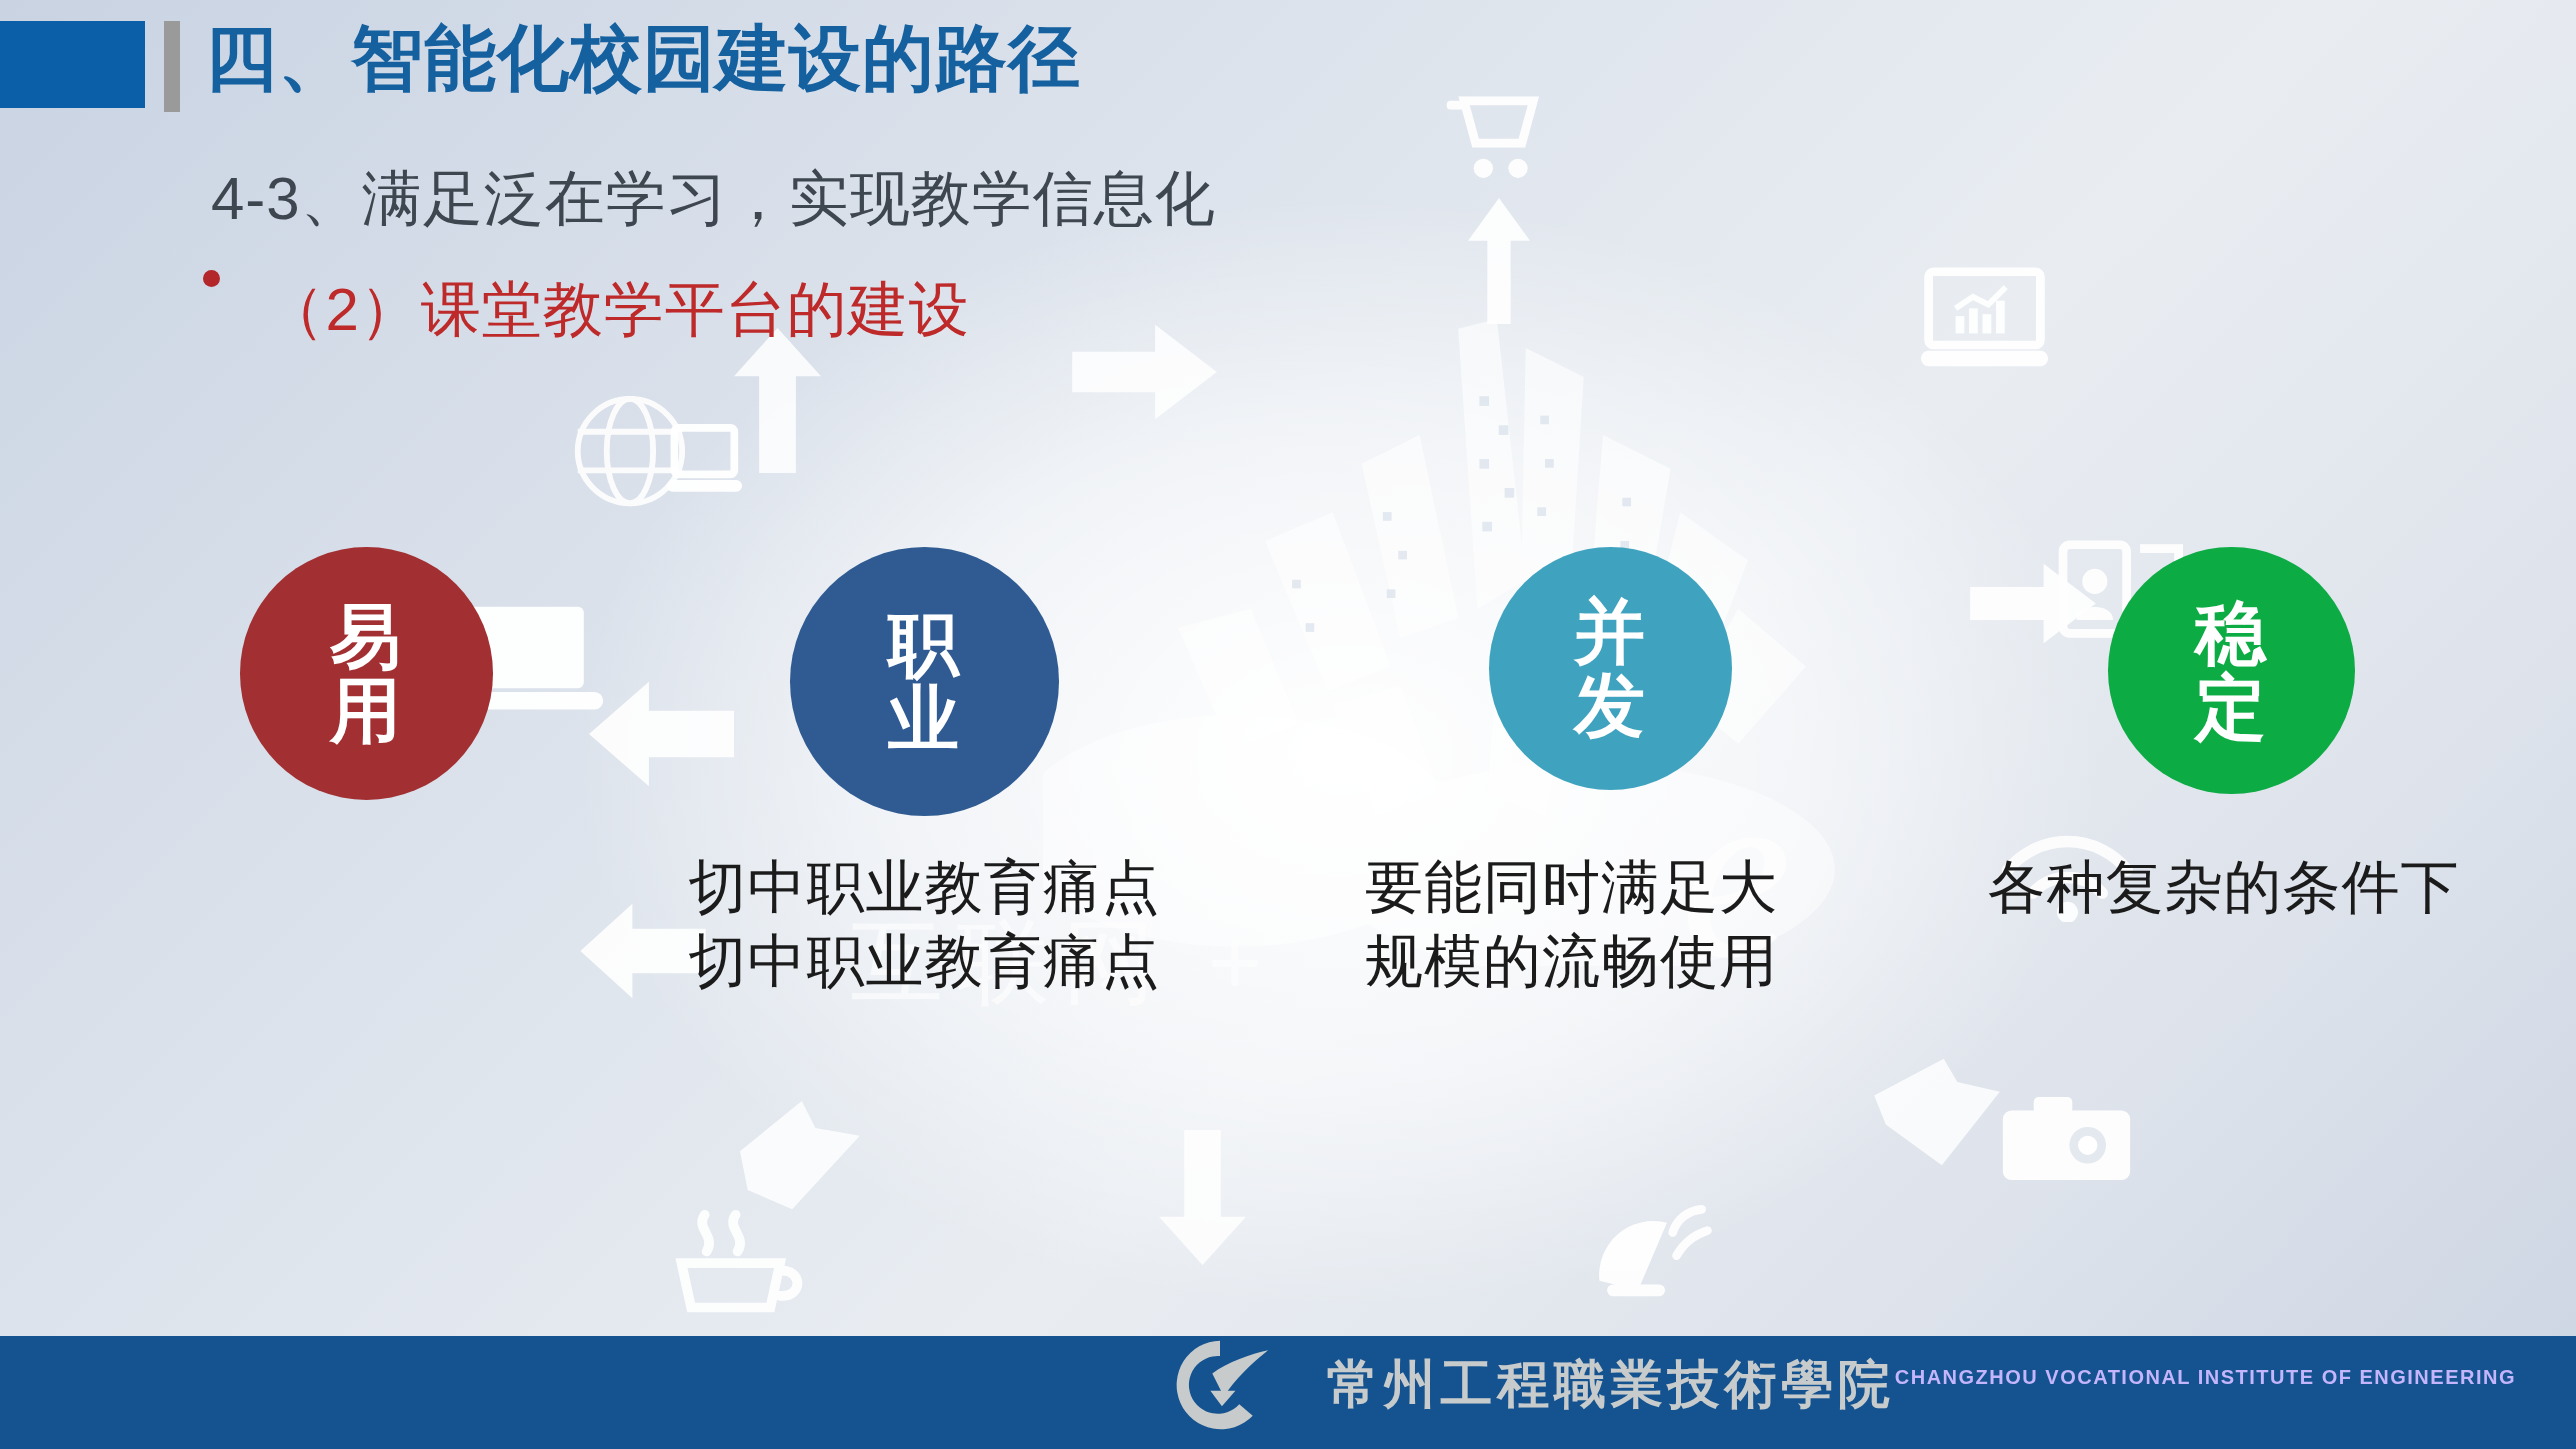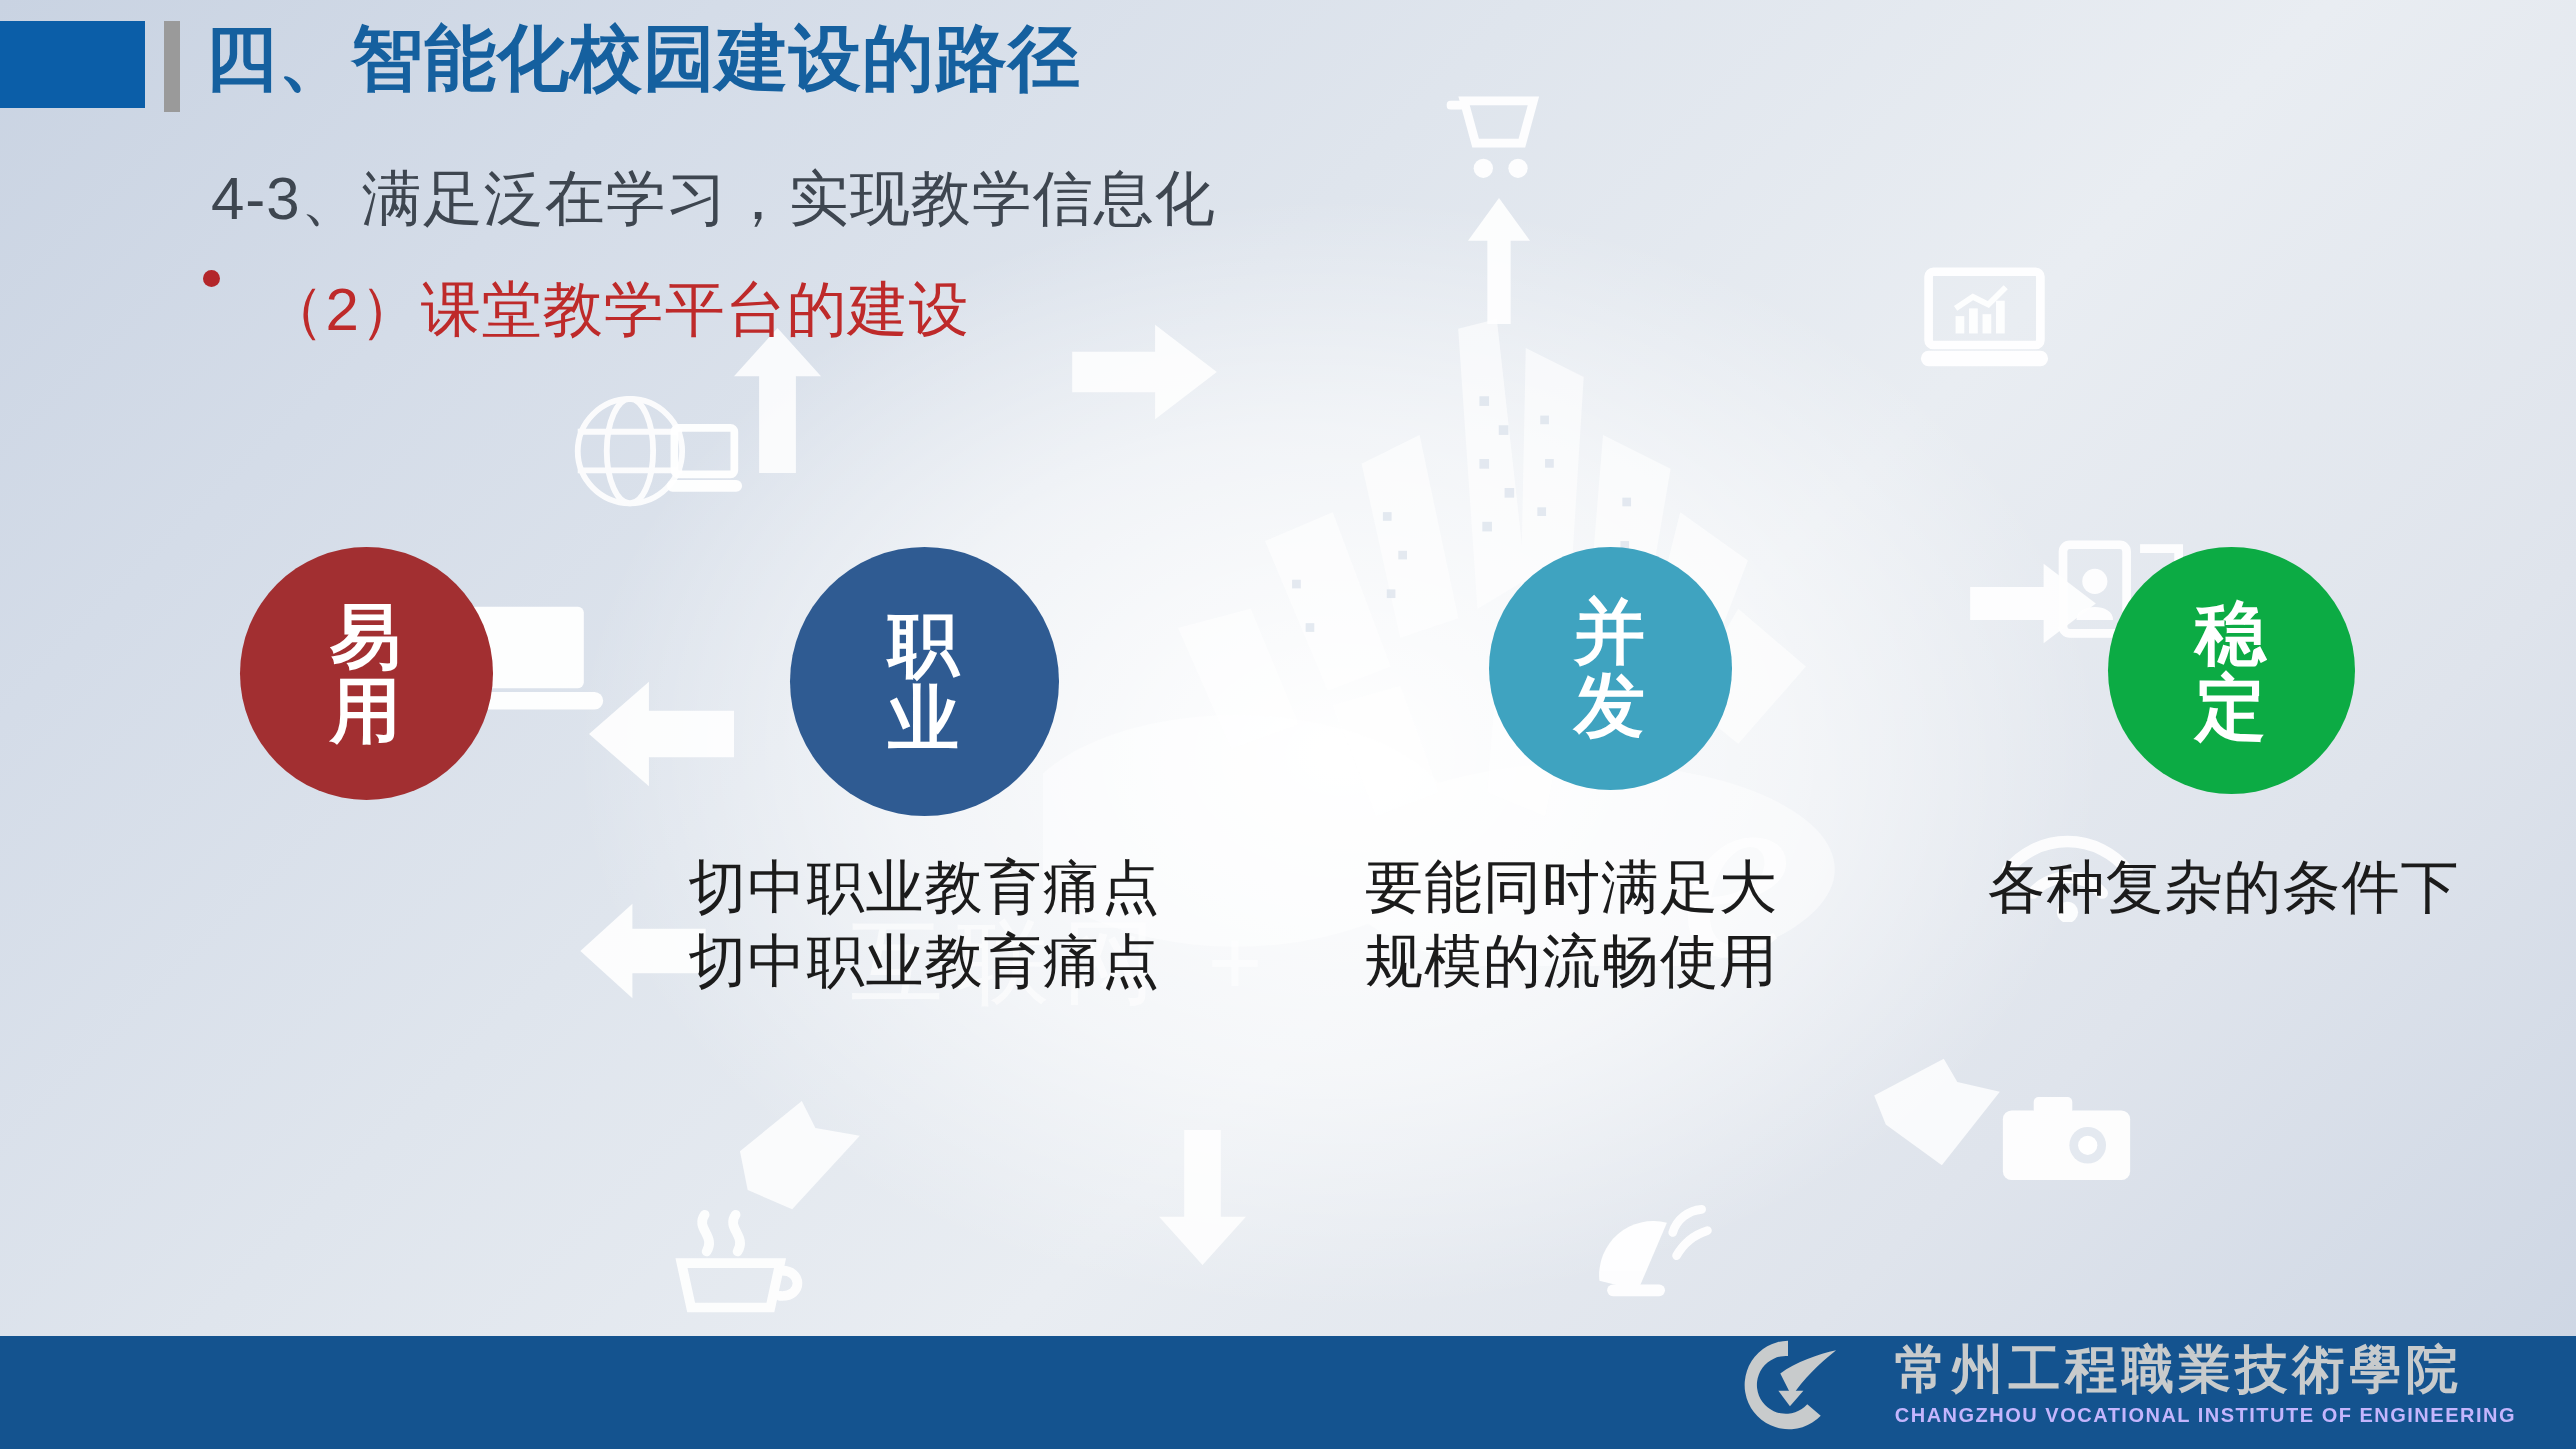--- a/index.html
+++ b/index.html
@@ -142,21 +142,21 @@
     bottom: 13.5px;
     display: flex;
     align-items: center;
   }
   .logo-mark {
     width: 104px;
     height: 104px;
     margin-right: 13.5px;
     flex: 0 0 auto;
   }
-  .logo-text { display: flex; flex-direction: column; margin-left: 41px; }
+  .logo-text { display: flex; flex-direction: row; margin-left: 41px; }
   .logo-cn {
     font-size: 52px;
     color: #c8cbcc;
     font-family: "Liberation Serif", "DejaVu Serif", serif;
     font-weight: bold;
     letter-spacing: 4.8px;
     line-height: 1;
   }
   .logo-en {
     font-size: 20px;

